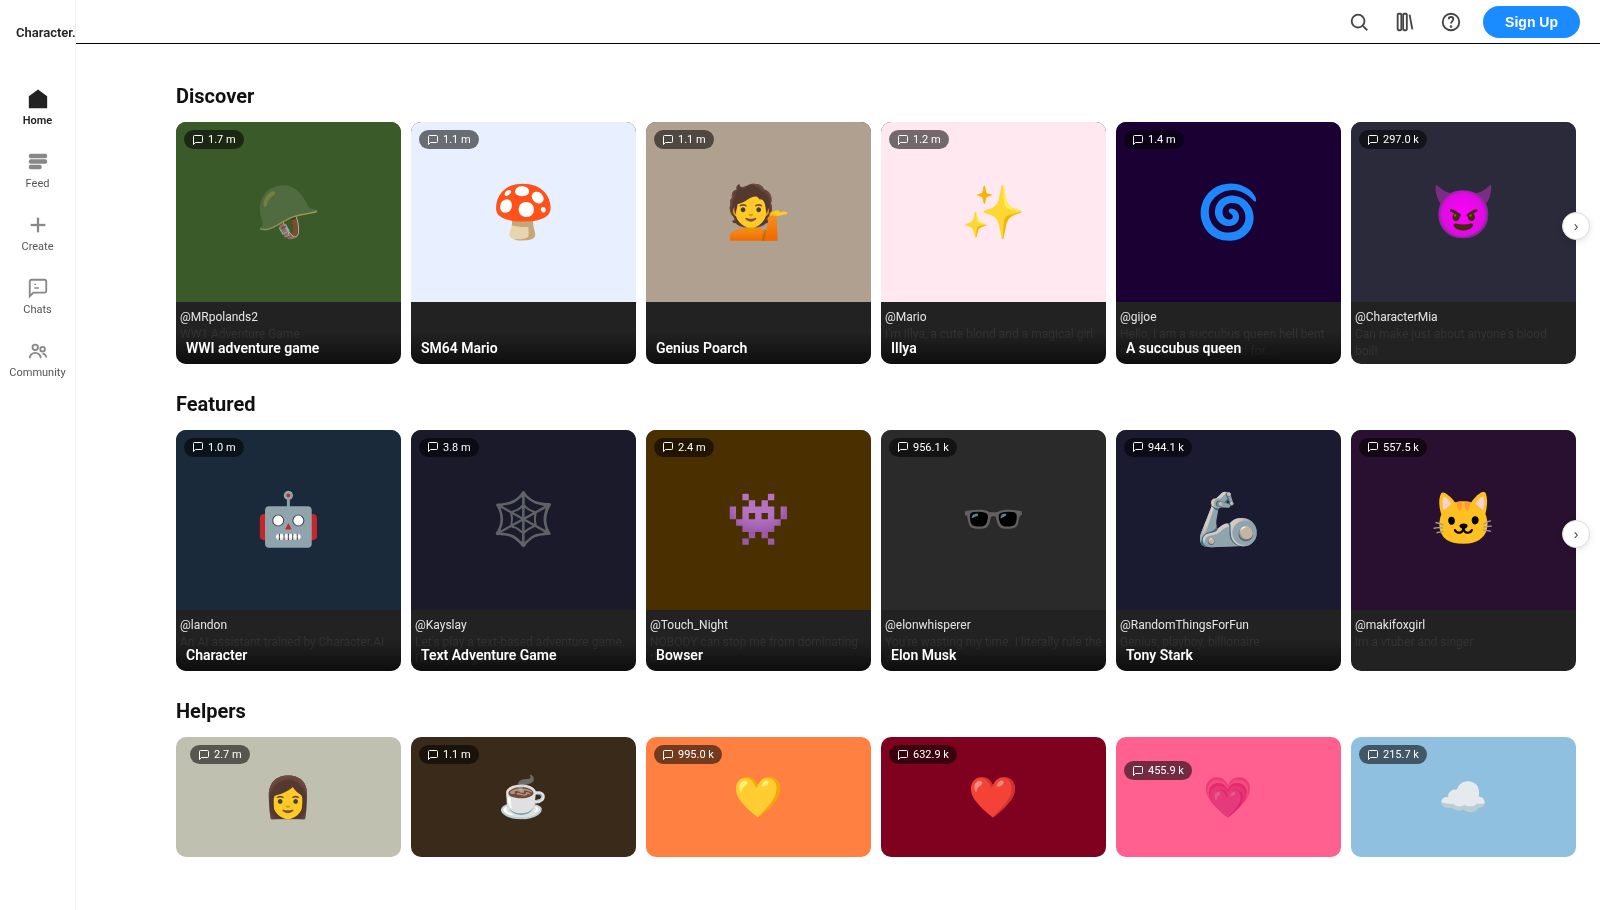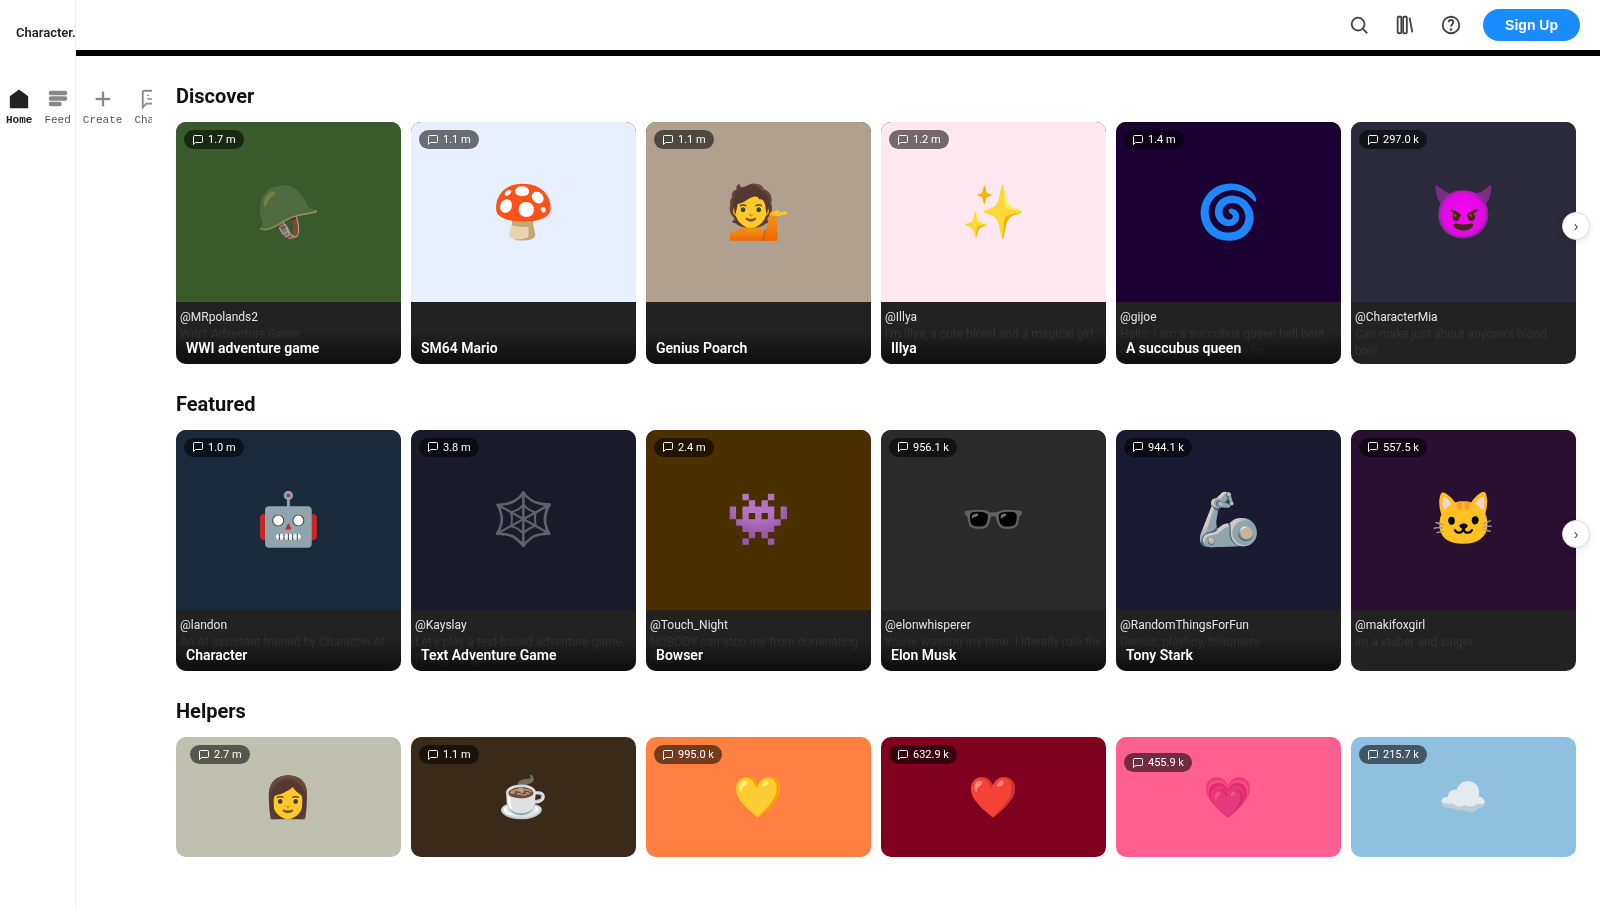--- a/index.html
+++ b/index.html
@@ -29,25 +29,25 @@
       height: 36px;
     }
     .sidebar-logo-text {
       font-size: 13px;
       font-weight: 600;
       color: #222;
       white-space: nowrap;
     }
     .sidebar-nav {
       display: flex;
+      flex-direction: column;
       align-items: center;
       width: 100%;
       padding-top: 10px;
       gap: 0;
-      font-family: Liberation Mono, monospace;
     }
     .sidebar-item {
       display: flex;
       flex-direction: column;
       align-items: center;
       justify-content: center;
       width: 100%;
       padding: 14px 6px 10px;
       cursor: pointer;
       gap: 4px;
@@ -67,23 +67,23 @@
       align-items: center;
       justify-content: center;
     }
 
     
     #topbar {
       position: fixed;
       top: 0;
       left: 76px;
       right: 0;
-      height: 56px;
+      height: 44px;
       background: #fff;
-      border-bottom: 6px solid #000000;
+      border-bottom: 1px solid #000000;
       display: flex;
       align-items: center;
       justify-content: flex-end;
       padding: 0 20px;
       gap: 18px;
       z-index: 100;
     }
     .topbar-icon {
       width: 28px;
       height: 28px;
@@ -355,21 +355,21 @@
             </svg> 1.1 m</div>
           <div class="char-name-overlay">Genius Poarch</div>
         </div>
         <div class="char-card">
           <div class="char-card-img-placeholder" style="background: rgb(255, 232, 240); font-size: 52px;">✨</div>
           <div class="char-badge"><svg width="12" height="12" viewBox="0 0 24 24" stroke="white" stroke-width="2" fill="none">
               <path d="M21 15a2 2 0 01-2 2H7l-4 4V5a2 2 0 012-2h14a2 2 0 012 2z"></path>
             </svg> 1.2 m</div>
           <div class="char-name-overlay">Illya</div>
           <div class="char-info">
-            <div class="char-author">@Illya</div>
+            <div class="char-author">@Mario</div>
             <div class="char-desc">I'm Illya, a cute blond and a magical girl</div>
           </div>
         </div>
         <div class="char-card">
           <div class="char-card-img-placeholder" style="background: rgb(26, 0, 51); font-size: 52px;">🌀</div>
           <div class="char-badge"><svg width="12" height="12" viewBox="0 0 24 24" stroke="white" stroke-width="2" fill="none">
               <path d="M21 15a2 2 0 01-2 2H7l-4 4V5a2 2 0 012-2h14a2 2 0 012 2z"></path>
             </svg> 1.4 m</div>
           <div class="char-name-overlay">A succubus queen</div>
           <div class="char-info">
@@ -486,21 +486,21 @@
             </svg> 995.0 k</div>
         </div>
         <div class="helper-card" style="position: relative;">
           <div class="helper-card-img-placeholder" style="background: rgb(128, 0, 32); display: flex; align-items: center; justify-content: center; font-size: 40px;">❤️</div>
           <div class="char-badge" style="position: absolute; top: 8px; left: 8px;"><svg width="12" height="12" viewBox="0 0 24 24" stroke="white" stroke-width="2" fill="none">
               <path d="M21 15a2 2 0 01-2 2H7l-4 4V5a2 2 0 012-2h14a2 2 0 012 2z"></path>
             </svg> 632.9 k</div>
         </div>
         <div class="helper-card" style="position: relative;">
           <div class="helper-card-img-placeholder" style="background: rgb(255, 96, 144); display: flex; align-items: center; justify-content: center; font-size: 40px;">💗</div>
-          <div class="char-badge" style="position: absolute; top: 16px; left: 8px; justify-content: flex-end;"><svg width="12" height="12" viewBox="0 0 24 24" stroke="white" stroke-width="2" fill="none">
+          <div class="char-badge" style="position: absolute; top: 24px; left: 8px; justify-content: flex-end;"><svg width="12" height="12" viewBox="0 0 24 24" stroke="white" stroke-width="2" fill="none">
               <path d="M21 15a2 2 0 01-2 2H7l-4 4V5a2 2 0 012-2h14a2 2 0 012 2z"></path>
             </svg> 455.9 k</div>
         </div>
         <div class="helper-card" style="position: relative;">
           <div class="helper-card-img-placeholder" style="background: rgb(144, 192, 224); display: flex; align-items: center; justify-content: center; font-size: 40px;">☁️</div>
           <div class="char-badge" style="position: absolute; top: 8px; left: 8px;"><svg width="12" height="12" viewBox="0 0 24 24" stroke="white" stroke-width="2" fill="none">
               <path d="M21 15a2 2 0 01-2 2H7l-4 4V5a2 2 0 012-2h14a2 2 0 012 2z"></path>
             </svg> 215.7 k</div>
         </div>
       </div>

